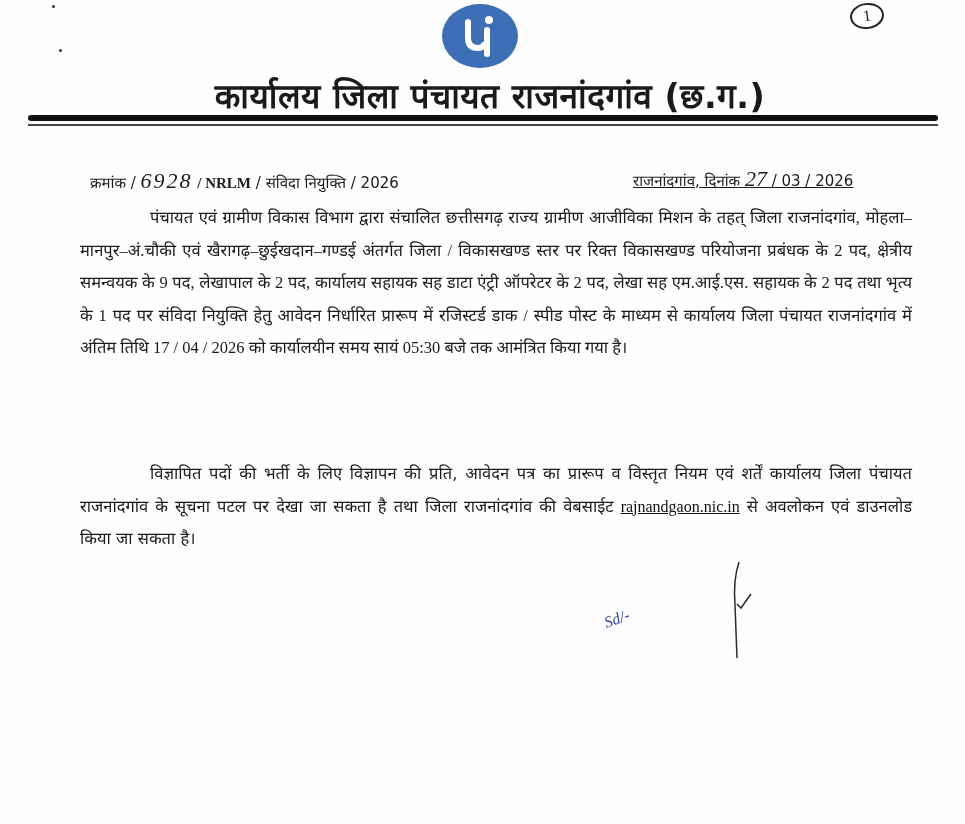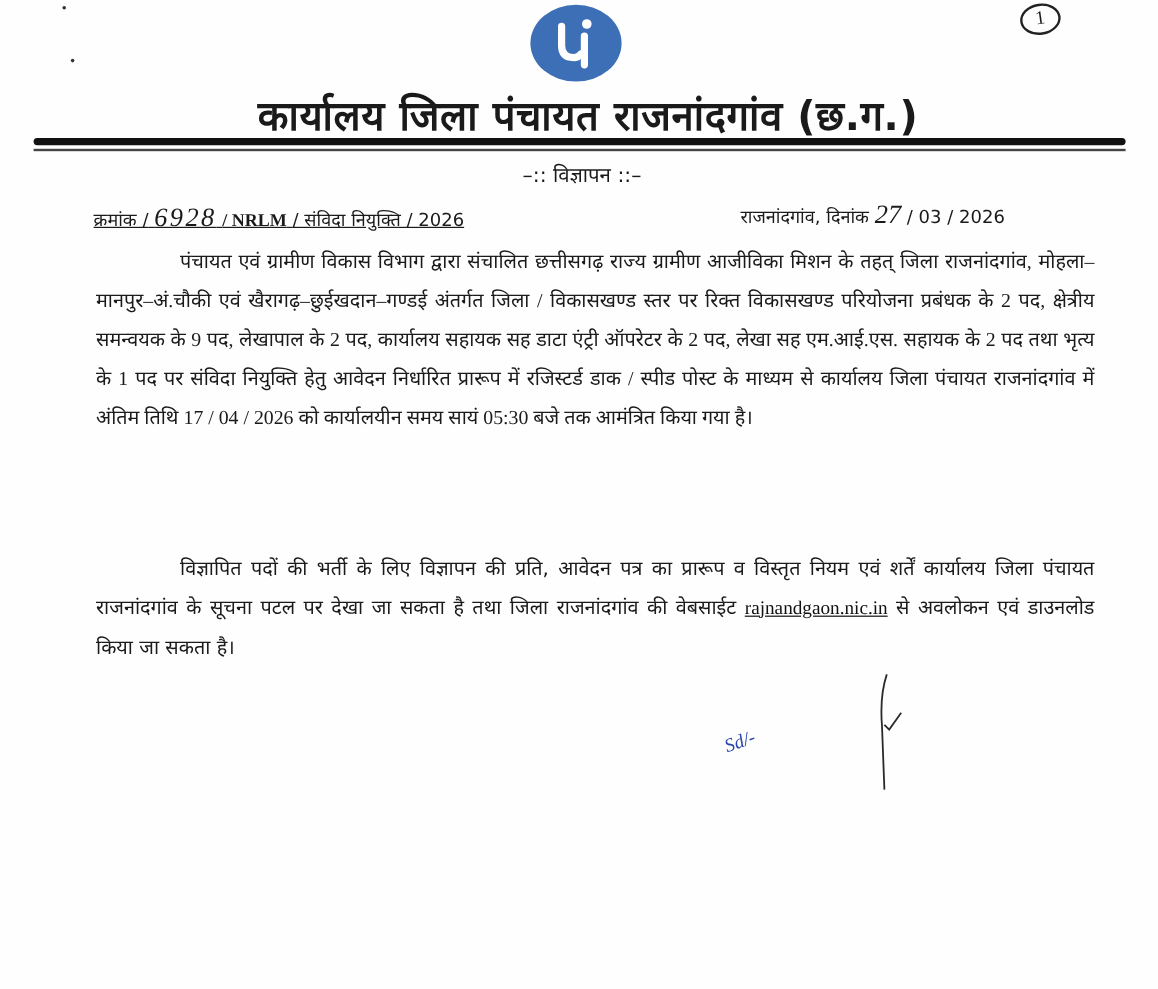--- a/index.html
+++ b/index.html
@@ -32,25 +32,25 @@
   }
 
   .rule-thick { position: absolute; left: 28px; top: 115px; width: 910px; height: 6px; background: #111; border-radius: 3px; }
   .rule-thin  { position: absolute; left: 28px; top: 124px; width: 910px; height: 2px; background: #444; }
 
   .notice-heading {
     position: absolute; left: 400px; top: 134px; width: 170px; text-align: center;
     font-size: 17px; white-space: nowrap;
   }
 
-  .ref-line { position: absolute; left: 78px; top: 168px; font-size: 15px; white-space: nowrap; text-decoration: underline; }
+  .ref-line { position: absolute; left: 90px; top: 168px; font-size: 15px; white-space: nowrap; }
   .ref-line .hand { font-family: "Liberation Serif", serif; font-style: italic; font-size: 22px; letter-spacing: 2px; }
   .ref-line .bold { font-family: "Liberation Serif", serif; font-weight: bold; font-size: 15px; }
 
-  .date-line { position: absolute; left: 617px; top: 166px; font-size: 15px; white-space: nowrap; }
+  .date-line { position: absolute; left: 633px; top: 166px; font-size: 15px; white-space: nowrap; text-decoration: underline; }
   .date-line .hand { font-family: "Liberation Serif", serif; font-style: italic; font-size: 22px; }
 
   .body-text {
     position: absolute; left: 80px; width: 832px; font-size: 16.5px;
     line-height: 32.5px; text-align: justify; text-align-last: left;
   }
   .para1 { top: 202px; text-indent: 70px; font-family: Liberation Serif, serif; }
   .para2 { top: 458px; text-indent: 70px; }
   .link { font-family: "Liberation Serif", serif; text-decoration: underline; color: #111; font-size: 16px; }
 
@@ -78,21 +78,20 @@
     </svg>
   </div>
 
   <div class="page-mark">1</div>
 
   <div class="office-title">कार्यालय जिला पंचायत राजनांदगांव (छ.ग.)</div>
 
   <div class="rule-thick"></div>
   <div class="rule-thin"></div>
 
-  <div class="notice-heading">–:: विज्ञापन ::–</div>
 
   <div class="ref-line">
     <span>क्रमांक /</span>
     <span class="hand">6928</span>
     <span class="bold"> / NRLM</span>
     <span> / संविदा नियुक्ति / 2026</span>
   </div>
 
   <div class="date-line">
     <span>राजनांदगांव, दिनांक</span>

